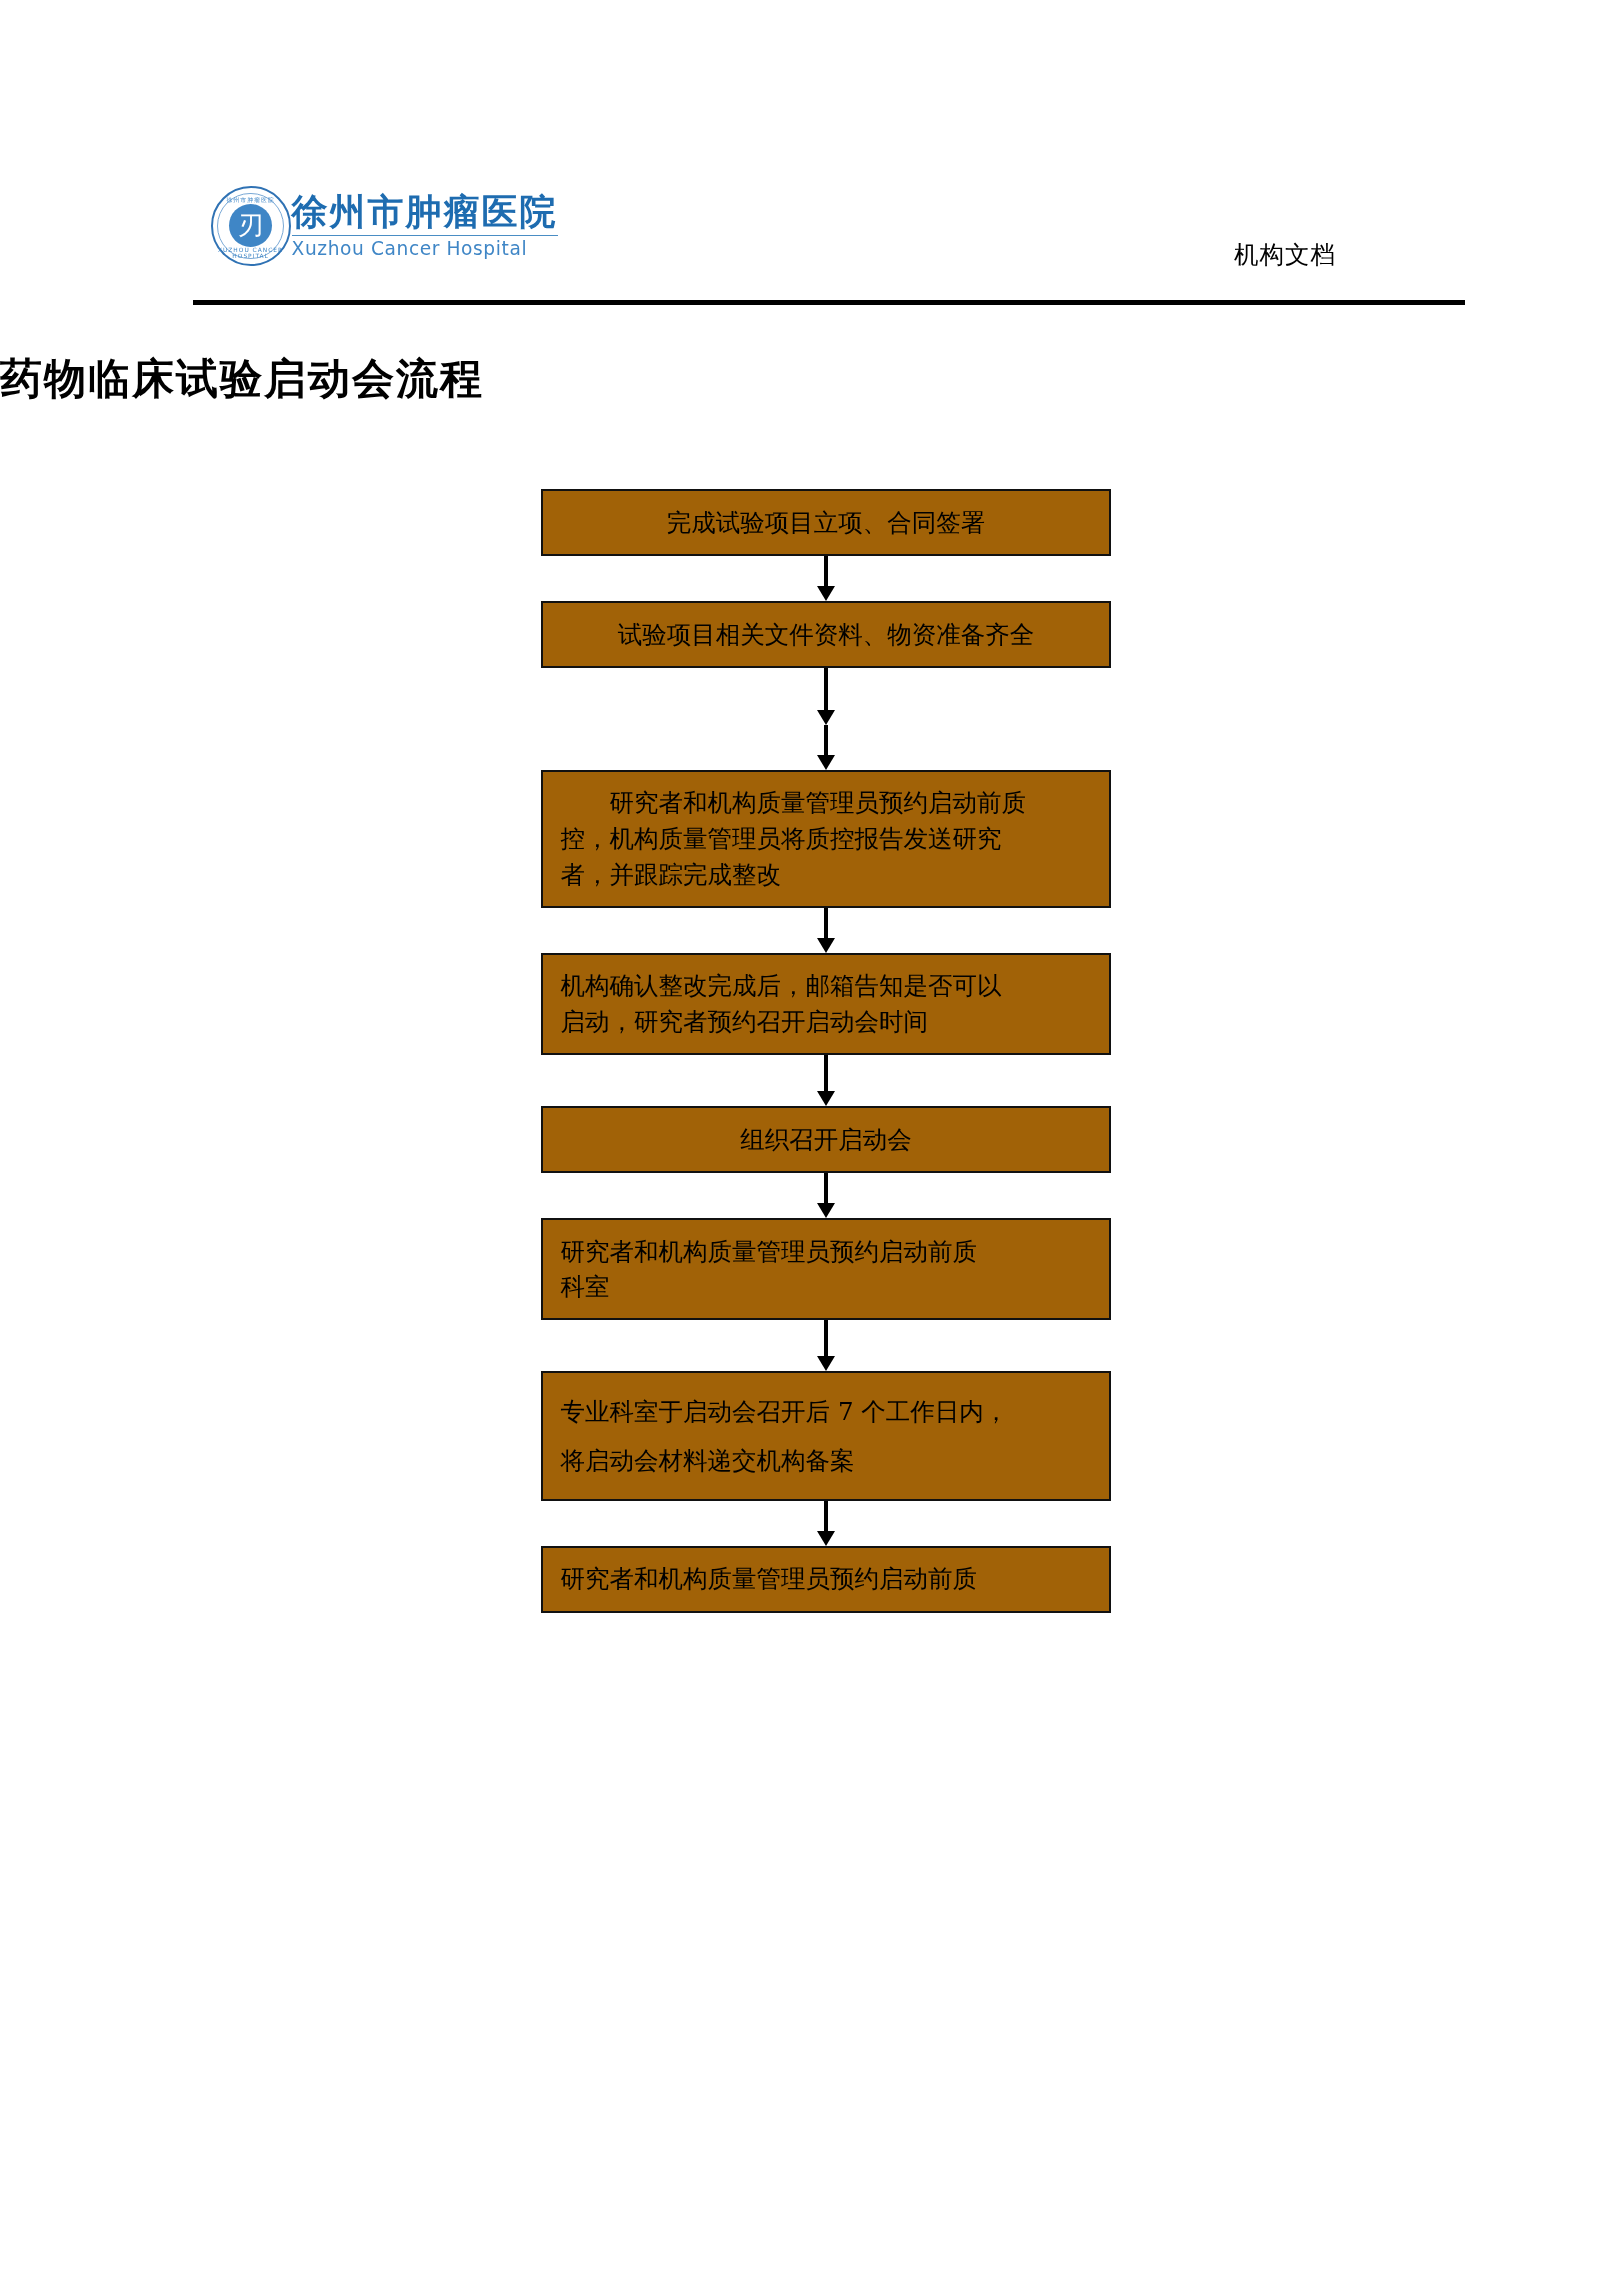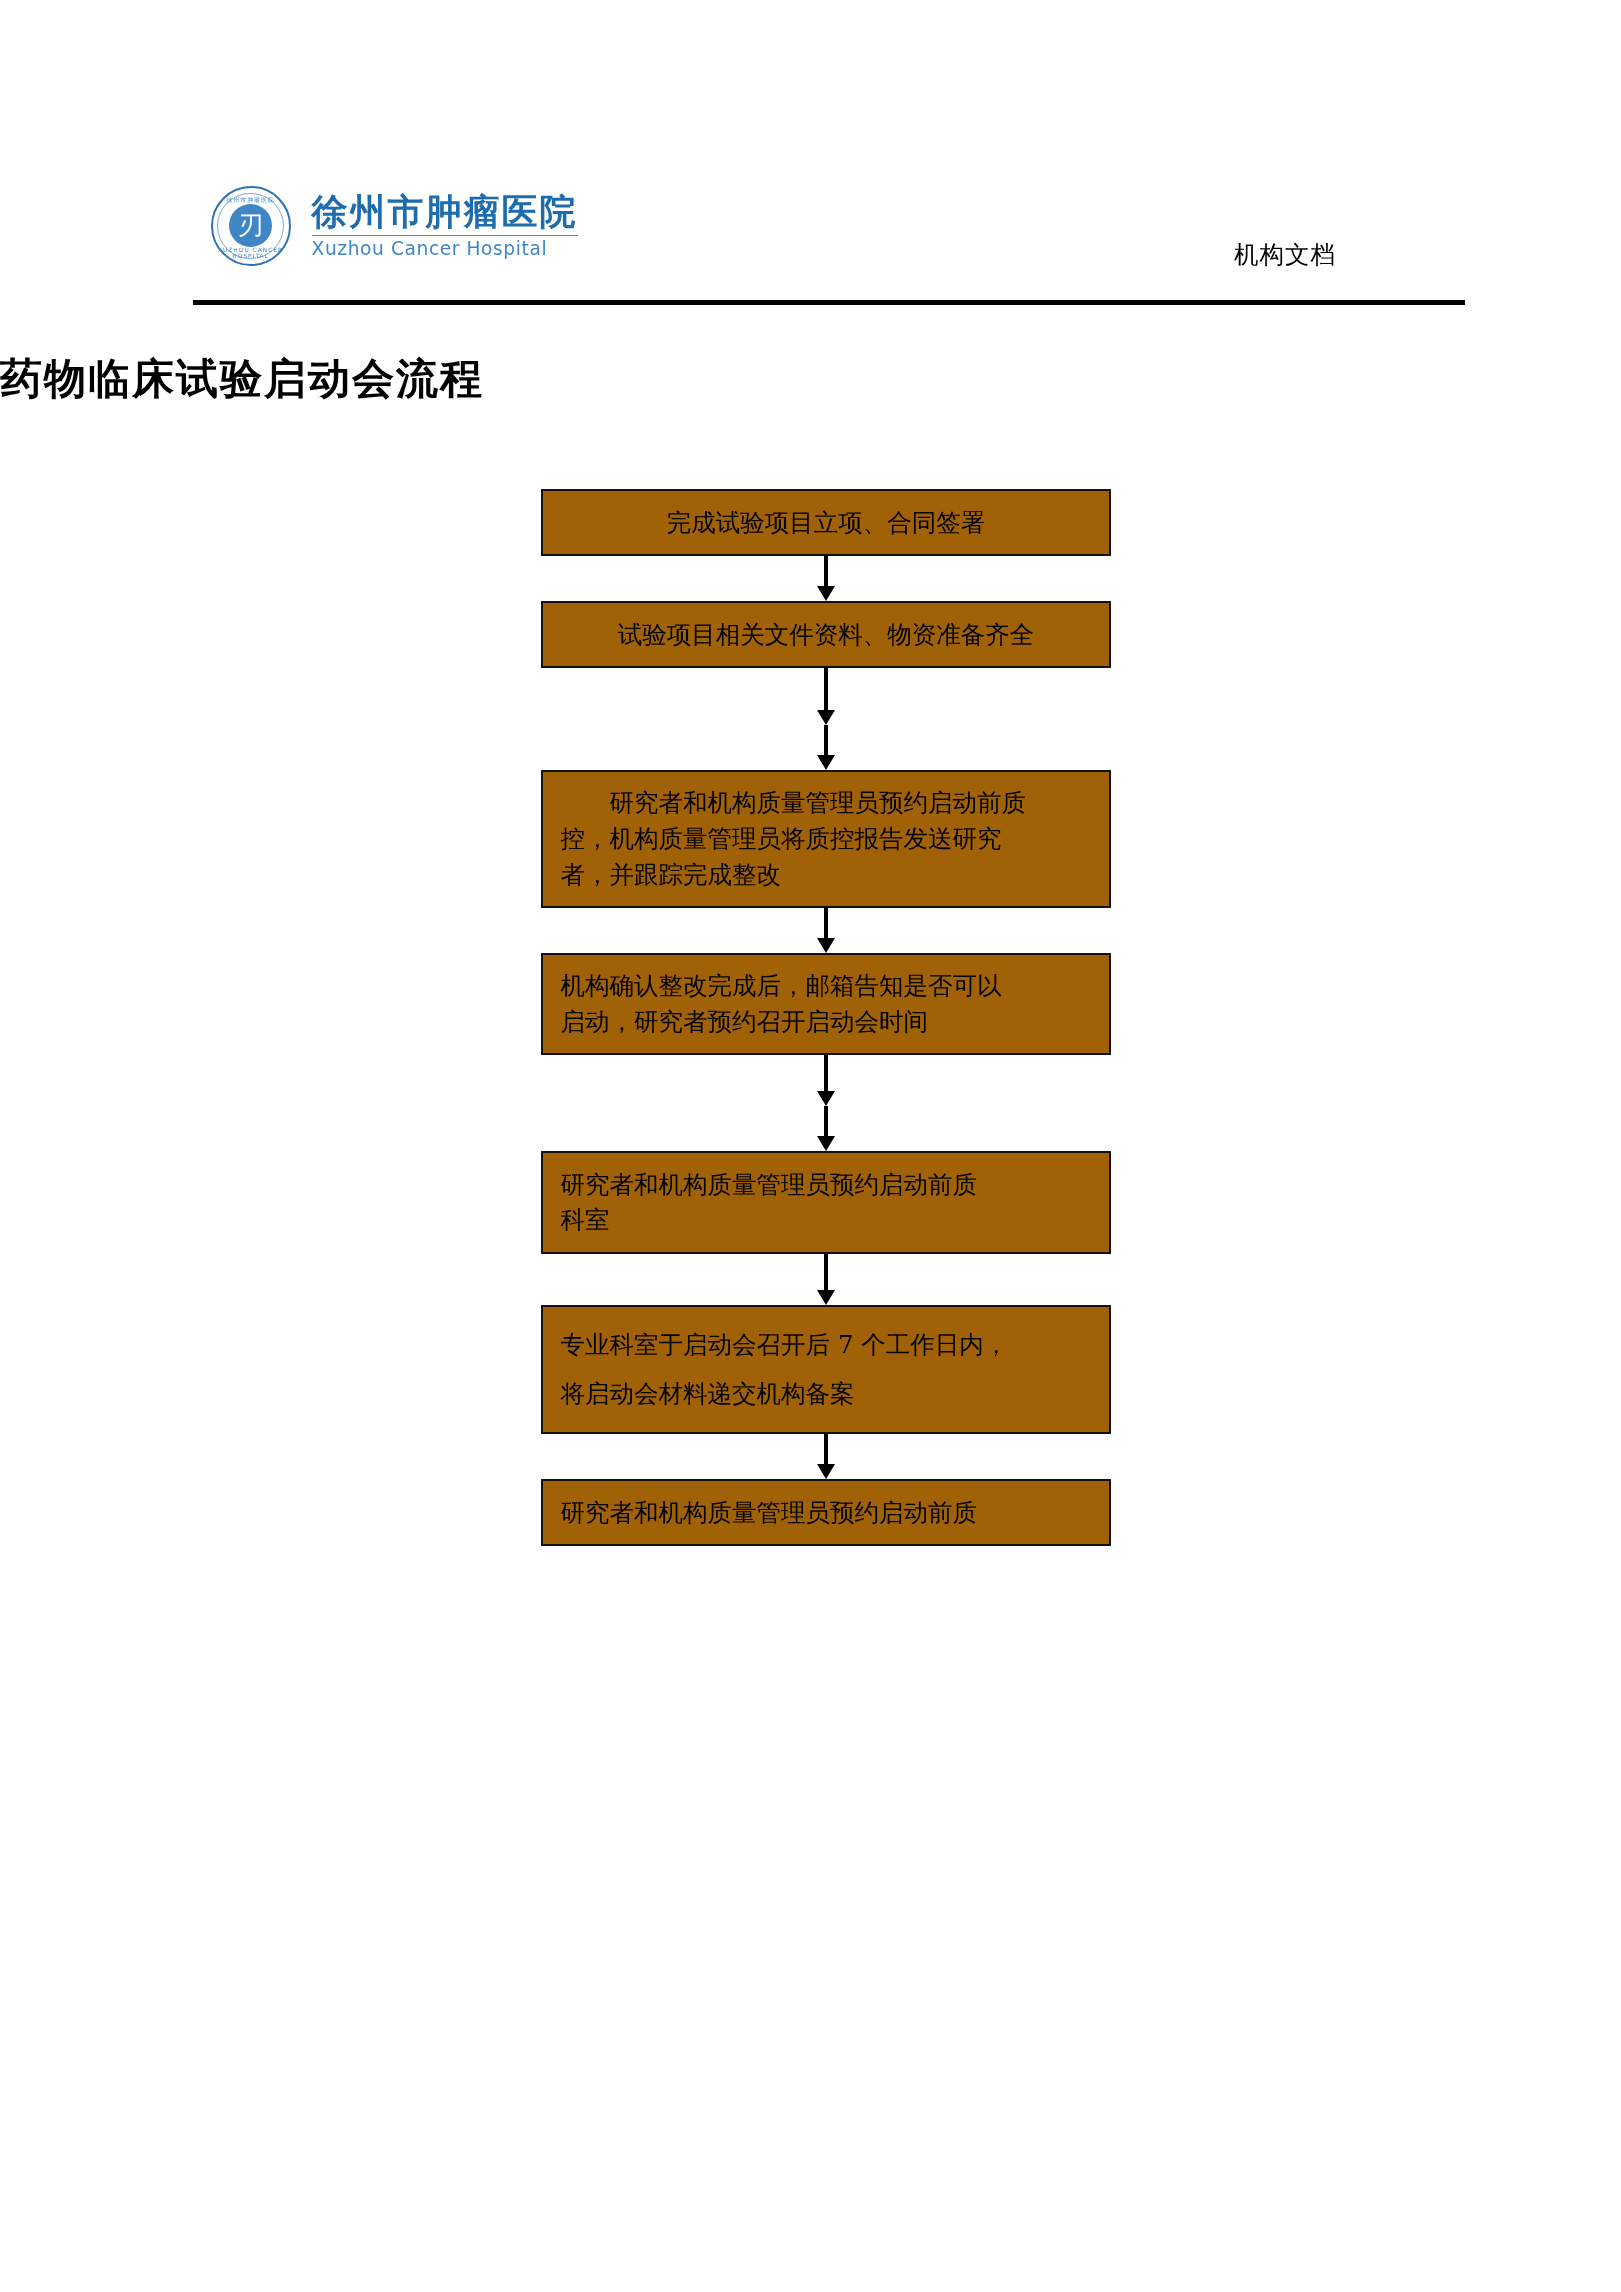--- a/index.html
+++ b/index.html
@@ -13,21 +13,21 @@
   .page{position:absolute;inset:0;}
 
   
   .letterhead{
     position:absolute;
     left:193px;top:176px;
     width:1272px;height:118px;
   }
   .logo-block{
     position:absolute;left:17.6px;top:9.8px;
-    display:flex;align-items:center;gap:21px;
+    display:flex;align-items:center;gap:1px;
   }
   .logo-mark{
     width:76px;height:76px;border-radius:50%;
     border:2px solid #2f72b4;
     position:relative;
     flex:0 0 auto;
     background:#ffffff;
   }
   .logo-mark::before{
     content:"";position:absolute;left:4.9px;top:4.9px;right:4.9px;bottom:4.9px;
@@ -167,20 +167,21 @@
       <div class="connector" style="--h: 45px;">
         <div class="shaft"></div>
         <div class="head"></div>
       </div>
       <div class="node left">机构确认整改完成后，邮箱告知是否可以
 启动，研究者预约召开启动会时间</div>
       <div class="connector" style="--h: 51px;">
         <div class="shaft"></div>
         <div class="head"></div>
       </div>
+      <div class="node center">组织召开启动会</div>
       <div class="connector" style="--h: 45px;">
         <div class="shaft"></div>
         <div class="head"></div>
       </div>
       <div class="node left">研究者和机构质量管理员预约启动前质
 科室</div>
       <div class="connector" style="--h: 51px;">
         <div class="shaft"></div>
         <div class="head"></div>
       </div>

